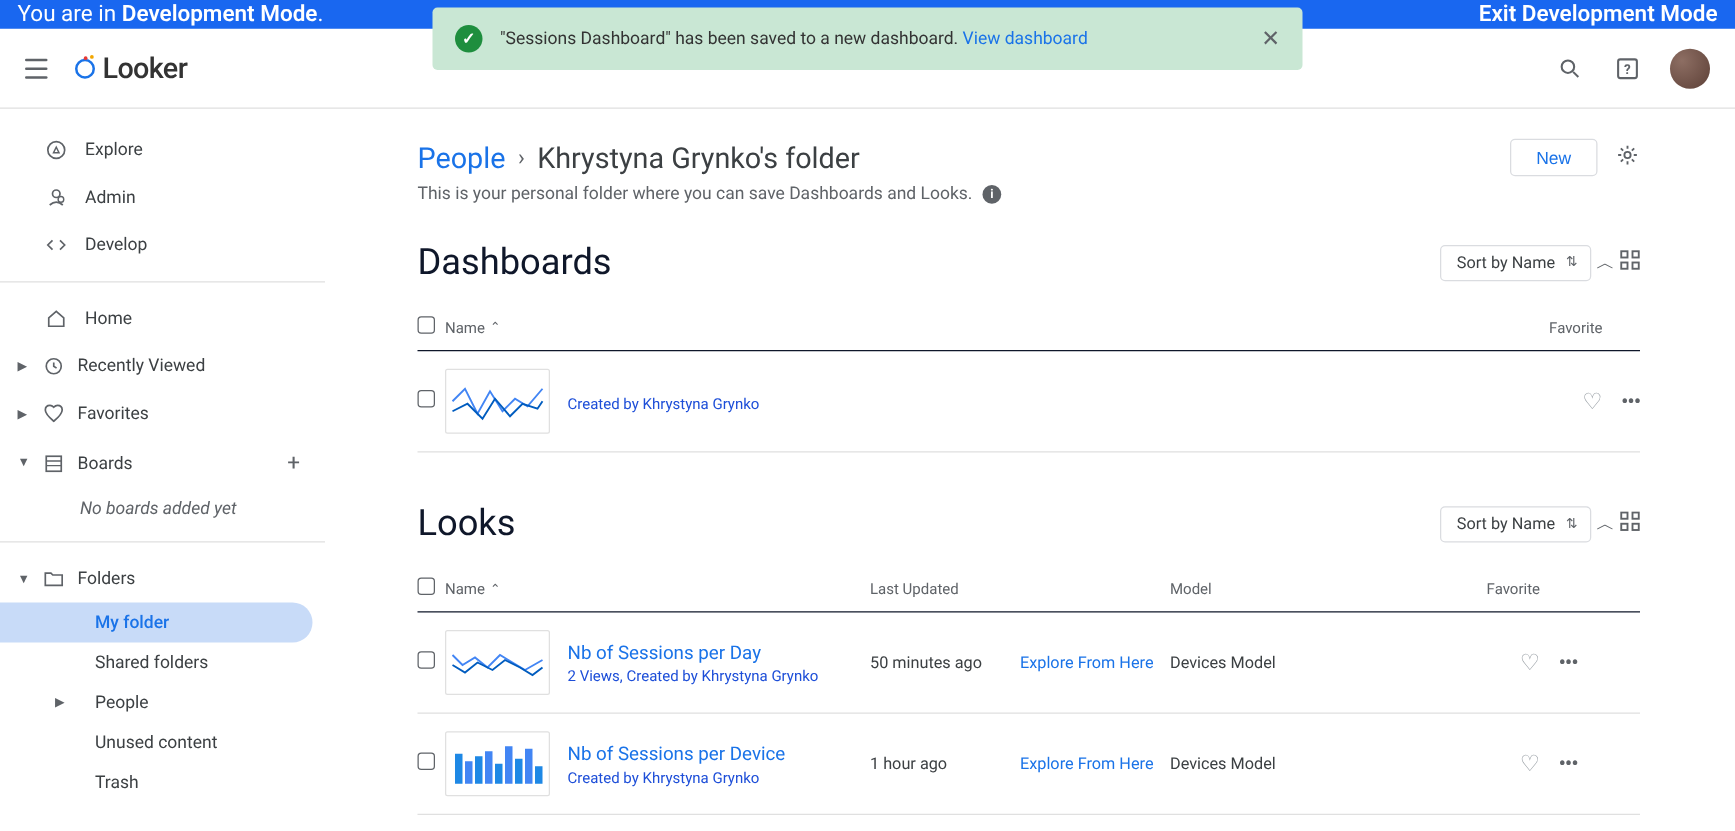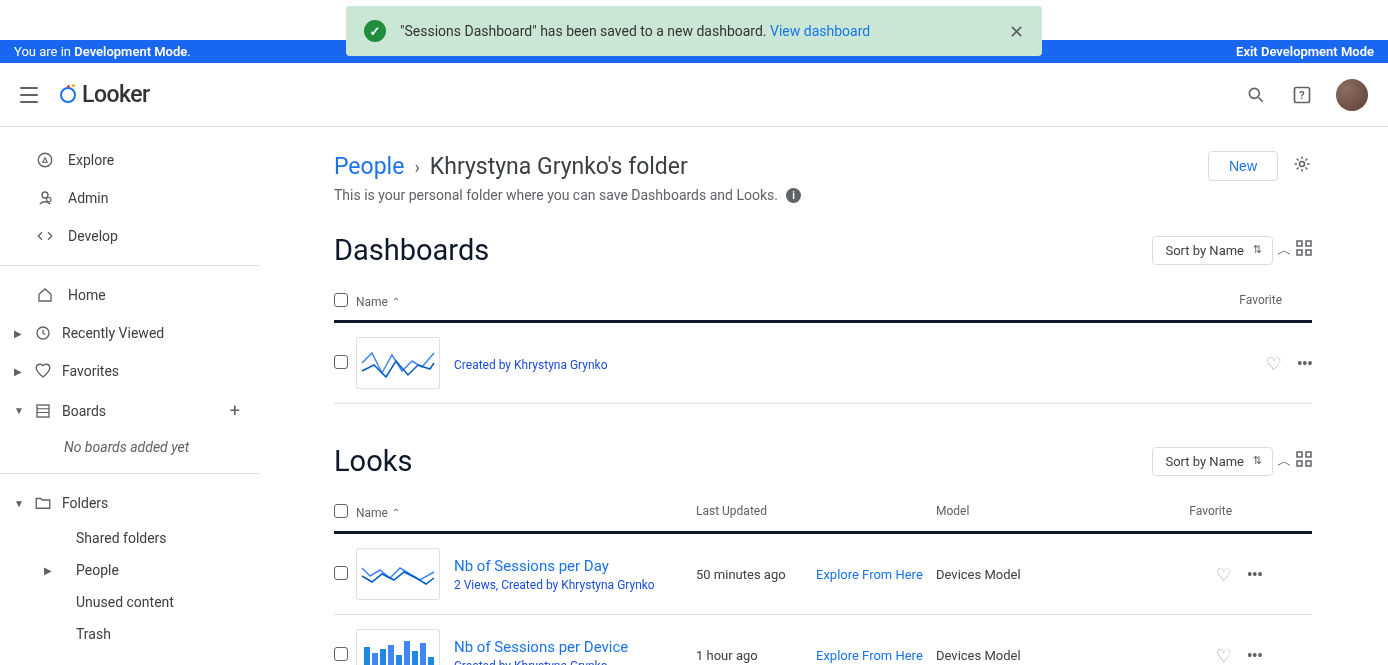--- a/index.html
+++ b/index.html
@@ -1,19 +1,19 @@
 <!DOCTYPE html>
 <html><head>
 <meta charset="utf-8">
 <style>
   * { box-sizing: border-box; margin: 0; padding: 0; }
   body { font-family: "Google Sans", Roboto, Arial, sans-serif; color: #3c4043; background: #fff; width: 1388px; }
   
   
-  .dev-banner { background: #1967f0; color: #fff; height: 23px; display: flex; align-items: center; justify-content: space-between; padding: 0 14px; font-size: 13px; margin-top: 40px; }
+  .dev-banner { background: #1967f0; color: #fff; height: 23px; display: flex; align-items: center; justify-content: space-between; padding: 0 14px; font-size: 18px; }
   .dev-banner .left b { font-weight: 600; }
   .dev-exit { font-weight: 600; cursor: pointer; }
   
   
   .toast { position: absolute; left: 50%; top: 6px; transform: translateX(-50%); background: #c9e7d4; border-radius: 4px; height: 50px; width: 696px; display: flex; align-items: center; padding: 0 18px; gap: 14px; font-size: 14px; color: #333; z-index: 10; }
   .toast .check { width: 22px; height: 22px; border-radius: 50%; background: #1e8e3e; color: #fff; display: flex; align-items: center; justify-content: center; font-size: 13px; font-weight: bold; }
   .toast .msg { flex: 1; }
   .toast .link { color: #1a73e8; cursor: pointer; }
   .toast .close { color: #5f6368; font-size: 18px; cursor: pointer; }
   
@@ -59,21 +59,21 @@
   .desc-row { color: #5f6368; font-size: 14px; display: flex; align-items: center; gap: 8px; margin-bottom: 30px; }
   .info-icon { width: 15px; height: 15px; border-radius: 50%; background: #5f6368; color: #fff; font-size: 10px; font-weight: bold; display: flex; align-items: center; justify-content: center; }
   
   .section-head { display: flex; align-items: center; margin-bottom: 16px; }
   .section-title { font-size: 29px; color: #0f172a; }
   .section-head .controls { margin-left: auto; display: flex; align-items: center; gap: 4px; }
   .sort-sel { border: 1px solid #dadce0; padding: 6px 28px 6px 12px; border-radius: 4px; font-size: 13px; background: #fff; position: relative; cursor: pointer; }
   .sort-sel::after { content: '⇅'; position: absolute; right: 10px; font-size: 11px; color: #5f6368; }
   .ctrl-ico { color: #5f6368; cursor: pointer; font-size: 15px; }
   
-  .tbl-head { display: flex; padding: 10px 0; border-bottom: 3px solid #0f172a; font-size: 12px; color: #5f6368; }
+  .tbl-head { display: flex; align-items: center; padding: 10px 0; border-bottom: 1px solid #0f172a; font-size: 12px; color: #5f6368; }
   .col-check { width: 22px; }
   .chk { width: 14px; height: 14px; border: 1.5px solid #5f6368; border-radius: 3px; cursor: pointer; display: inline-block; }
   .col-name { flex: 0 0 320px; display: flex; align-items: center; gap: 4px; }
   .col-name2 { flex: 0 0 340px; display: flex; align-items: center; gap: 4px; }
   .col-updated { flex: 0 0 120px; }
   .col-explore { flex: 0 0 120px; }
   .col-model { flex: 0 0 236px; }
   .col-fav { flex: 0 0 60px; text-align: right; }
   .col-more { flex: 0 0 30px; }
   .sort-arrow { font-size: 10px; }
@@ -213,20 +213,24 @@
     <div class="boards-empty">No boards added yet</div>
     <div class="nav-divider"></div>
     <div class="nav-group-head">
       <span class="caret">▼</span>
       <span class="nav-icon">
           <svg width="18" height="18" viewBox="0 0 24 24">
             <path d="M3 6 H9 L11 8 H21 V19 H3 Z" fill="none" stroke="#5f6368" stroke-width="1.8"></path>
           </svg>
         </span>
       <span>Folders</span>
+    </div>
+    <div class="subnav active">
+      <span class="sub-caret"></span>
+        <span class="txt">My folder</span>
     </div>
     <div class="subnav">
       <span class="sub-caret"></span>
         <span class="txt">Shared folders</span>
     </div>
     <div class="subnav">
       <span class="sub-caret">▶</span>
         <span class="txt">People</span>
     </div>
     <div class="subnav">

